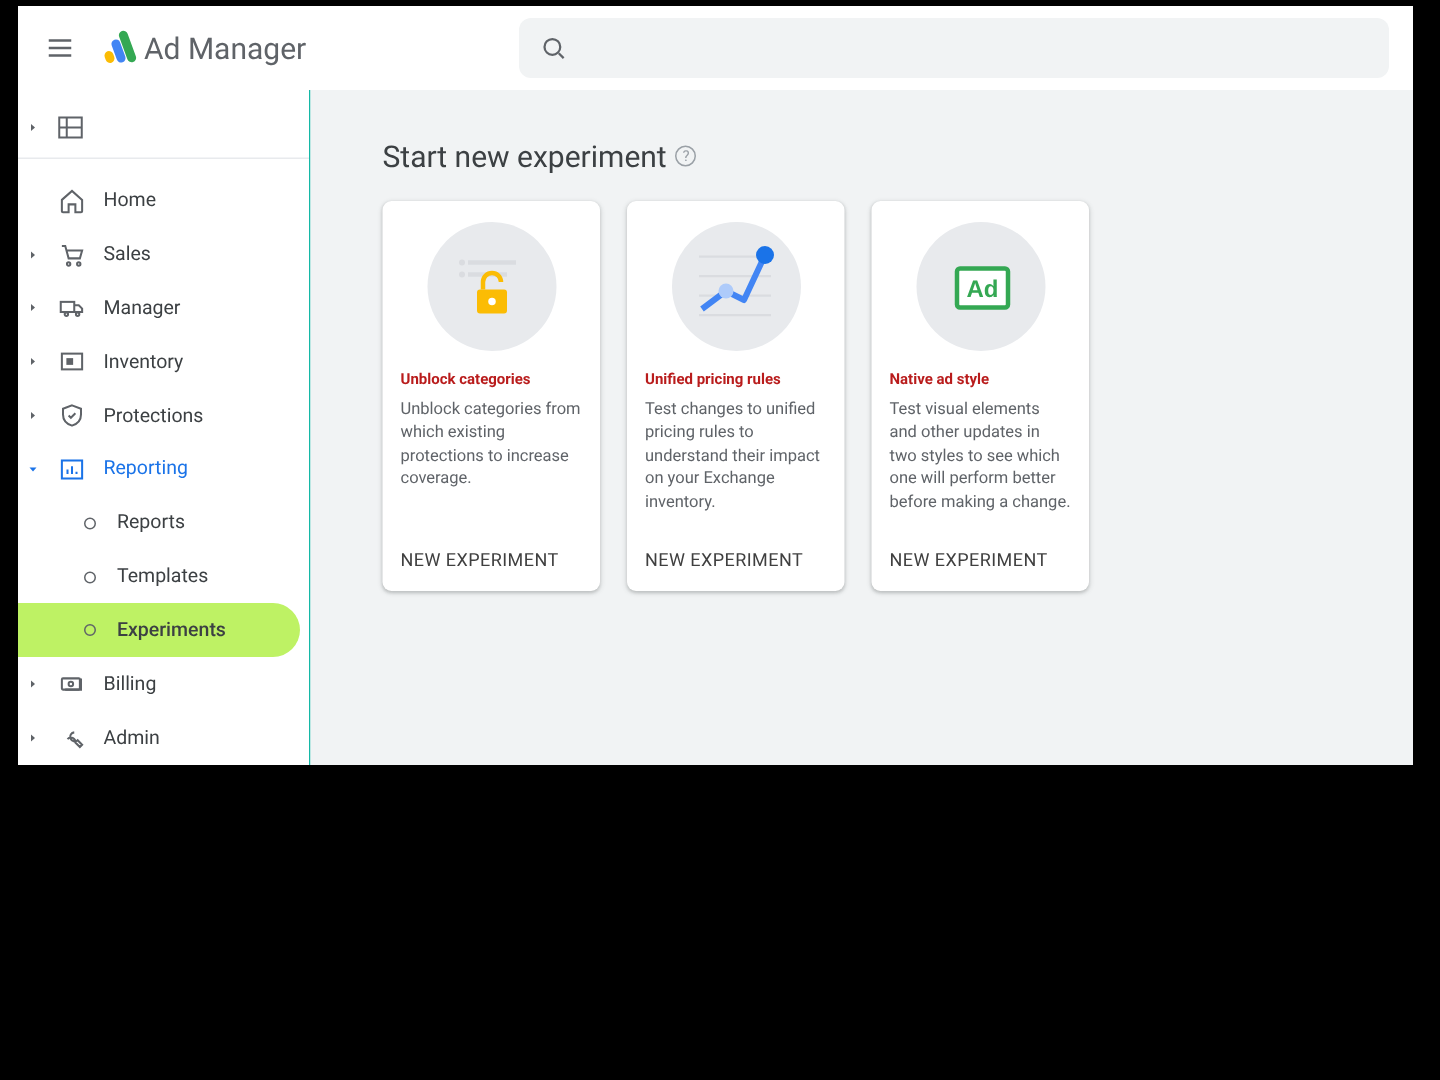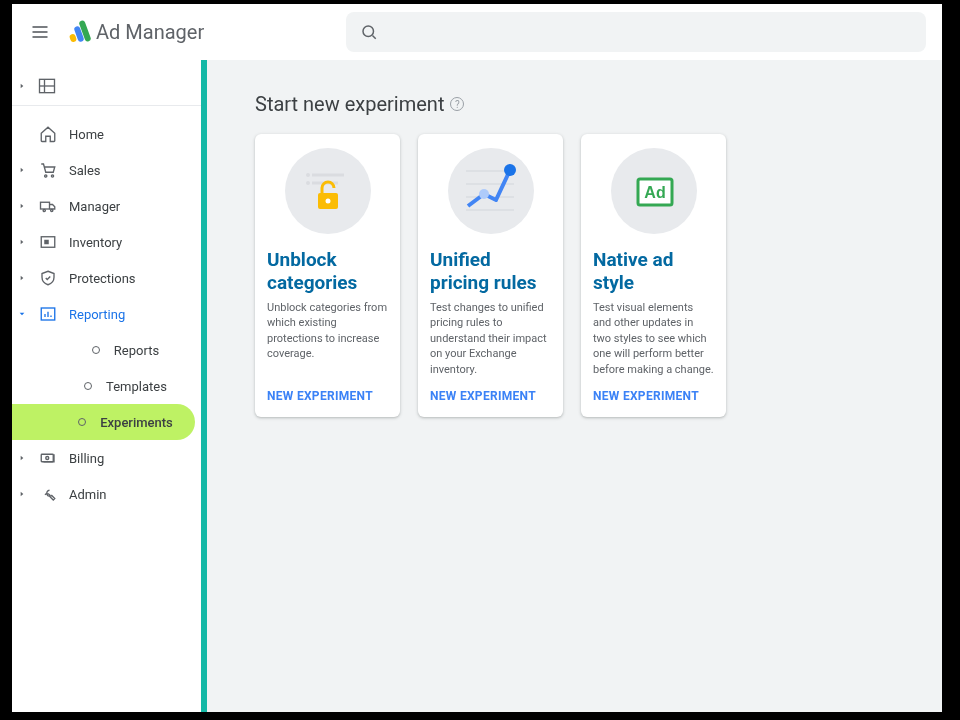--- a/index.html
+++ b/index.html
@@ -6,21 +6,21 @@
   body {
     font-family: Roboto, Arial, sans-serif;
     background: #000;
     width: 960px;
     height: 720px;
     overflow: hidden;
   }
   .app {
     position: absolute;
     top: 4px; left: 12px;
-    width: 930px; height: 708px;
+    width: 930px; height: 506px;
     background: #fff;
     display: flex;
     flex-direction: column;
   }
   .header {
     height: 56px;
     display: flex;
     align-items: center;
     padding: 0 8px;
     gap: 8px;
@@ -55,21 +55,21 @@
     margin-right: 8px;
   }
   .search svg { color: #5f6368; }
   .body {
     flex: 1;
     display: flex;
     min-height: 0;
   }
   .sidebar {
     width: 195px;
-    border-right: 6px solid #14b8a6;
+    border-right: 1px solid #14b8a6;
     display: flex;
     flex-direction: column;
     padding-top: 6px;
     overflow: hidden;
   }
   .network-row {
     display: flex;
     align-items: center;
     height: 40px;
     padding-left: 5px;
@@ -104,21 +104,20 @@
     display: flex;
     align-items: center;
     height: 36px;
     padding-left: 44px;
     gap: 14px;
     font-size: 13px;
     color: #3c4043;
     cursor: pointer;
     border-radius: 0 18px 18px 0;
     margin-right: 6px;
-    justify-content: center;
   }
   .sub-item .bullet {
     width: 8px; height: 8px;
     border: 1.5px solid #5f6368;
     border-radius: 50%;
   }
   .sub-item.selected {
     background: #bef264;
     font-weight: 500;
   }
@@ -165,35 +164,35 @@
   .card-illus {
     width: 86px; height: 86px;
     border-radius: 50%;
     background: #e8eaed;
     margin: 0 auto 14px;
     display: flex;
     align-items: center;
     justify-content: center;
   }
   .card-title {
-    font-size: 19px;
+    font-size: 10px;
     font-weight: 700;
-    color: #0369a1;
+    color: #b91c1c;
     margin-bottom: 6px;
   }
   .card-desc {
     font-size: 11px;
     line-height: 1.4;
     color: #5f6368;
     flex: 1;
   }
   .card-link {
     font-size: 12px;
-    font-weight: 700;
-    color: #3b82f6;
+    font-weight: 400;
+    color: #404040;
     letter-spacing: .3px;
     margin-top: 12px;
   }
 </style>
 </head>
 <body>
 
 <div class="app">
   <div class="header">
     <div class="menu-btn">

